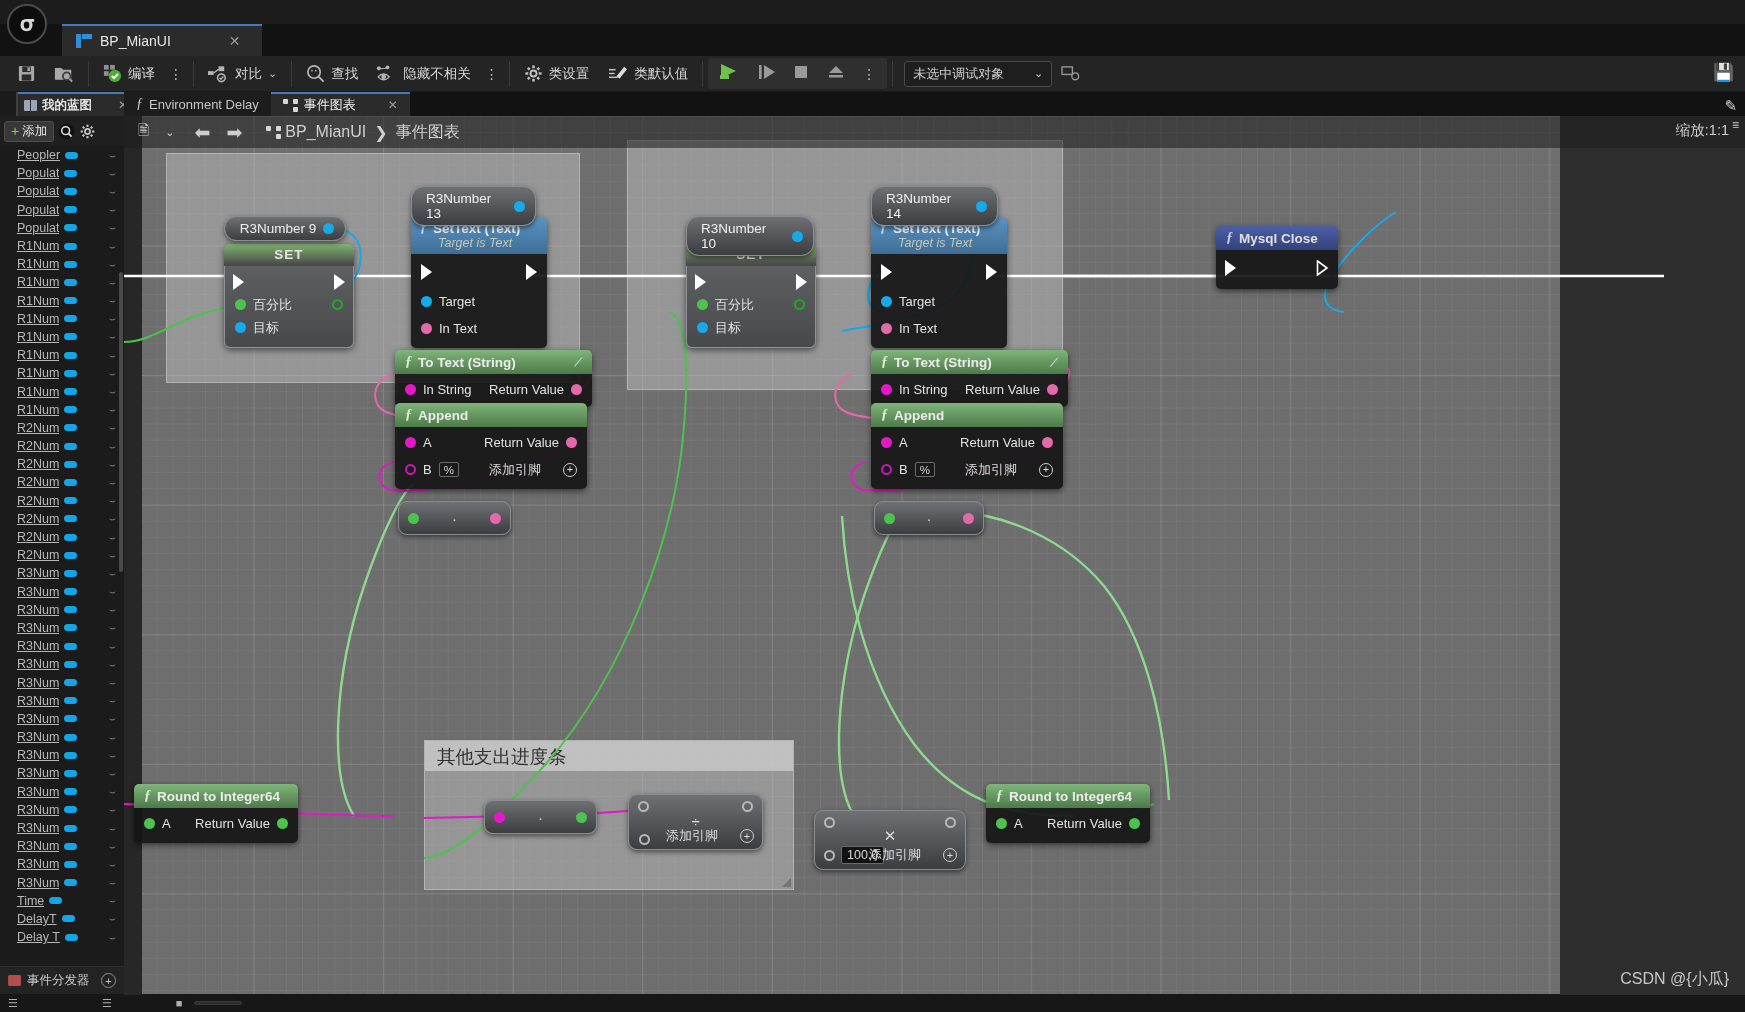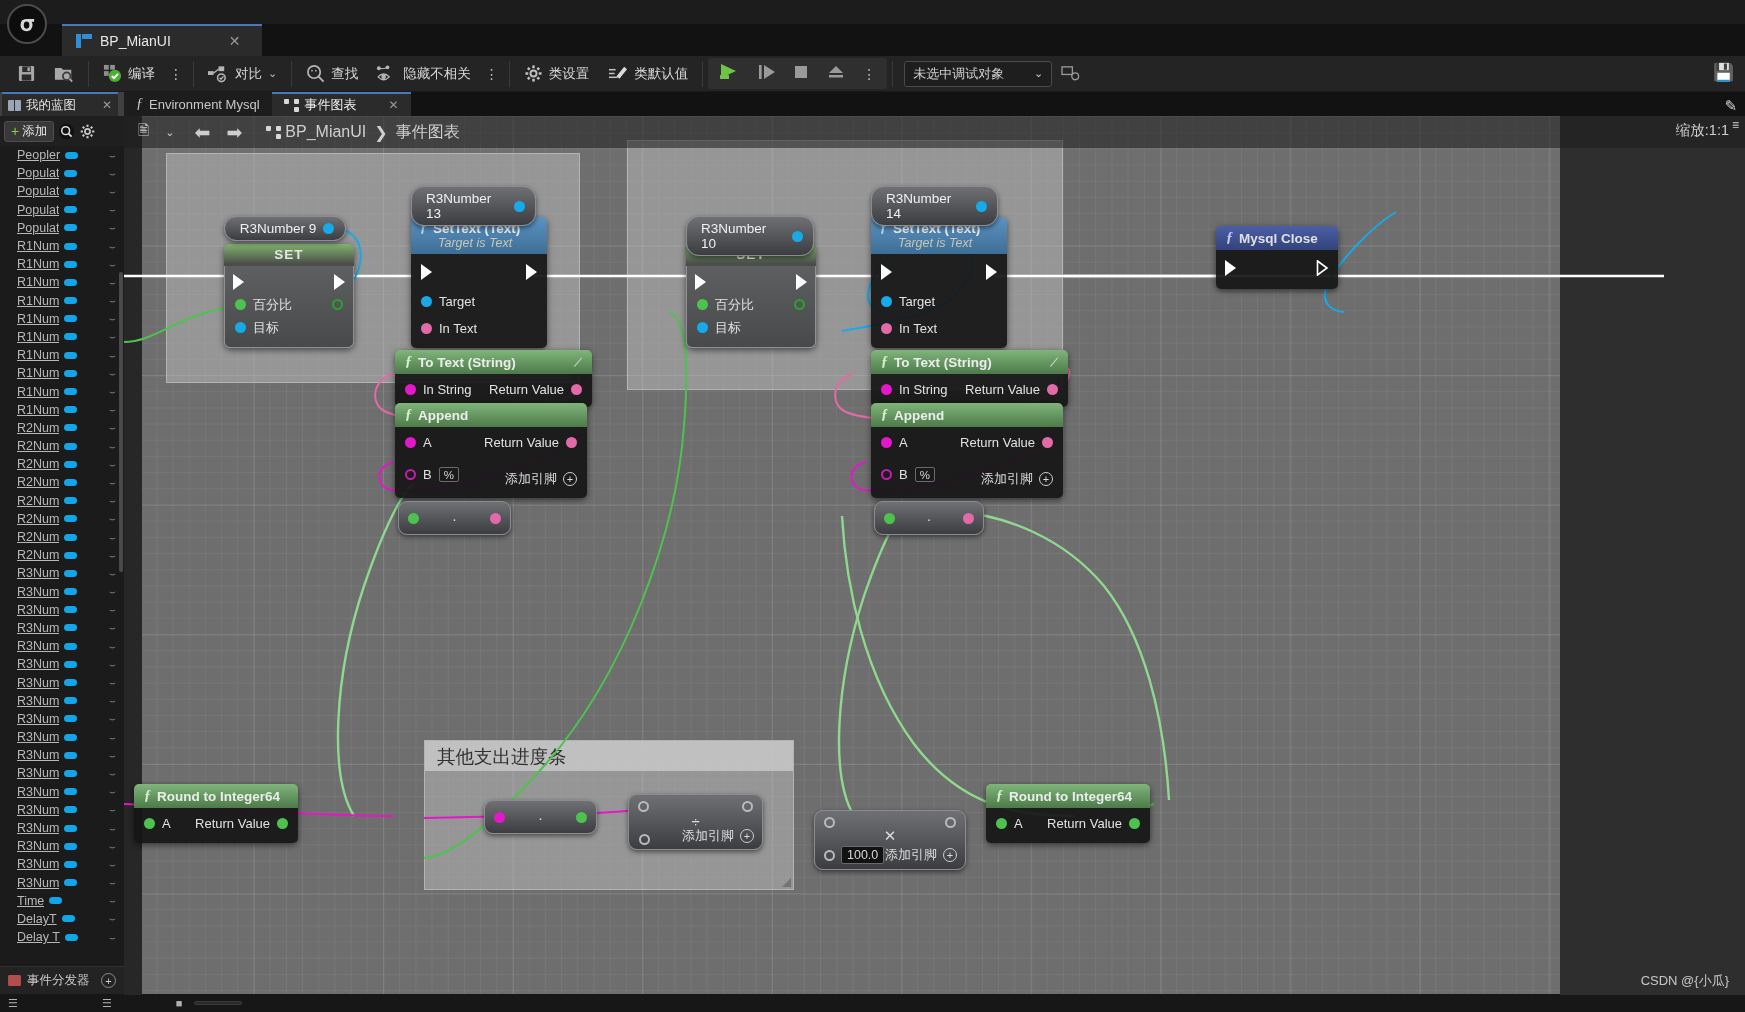--- a/index.html
+++ b/index.html
@@ -77,22 +77,23 @@
     height: 26px; padding: 0 8px; min-width: 148px; font-size: 13px; color: #d0d0d0;
     cursor: default;
   }
 
   
   .left-panel {
     position: absolute; left: 0; top: 92px; width: 124px; height: 920px;
     background: #1b1b1b;
   }
   .panel-tabbar {
-    position: absolute; left: 0; top: 0; width: 124px; height: 24px;
+    position: absolute; left: 16px; top: 0; width: 124px; height: 24px;
     background: #404040;
+    font-weight: bold;
   }
   .panel-tab {
     position: absolute; left: 2px; top: 0; height: 24px;
     background: #2b2b2b; border-top: 2px solid #4a79b8;
     display: flex; align-items: center; gap: 5px; padding: 0 6px;
     width: 116px;
   }
   .panel-tab .pt-label { font-size: 12.5px; color: #e4e4e4; white-space: nowrap; }
   .panel-tab .pt-x { margin-left: auto; color: #9a9a9a; font-size: 12px; cursor: pointer; }
   .book-icon { width: 13px; height: 11px; background: #9aa6b5; border-radius: 1px; position: relative; flex: none; }
@@ -281,42 +282,42 @@
   .set-body {
     background: linear-gradient(180deg,#5d5f61 0%, #47494b 100%);
     border: 1px solid #8f9194; border-top: 0; border-radius: 0 0 6px 6px; padding: 4px 0 8px;
   }
 
   
   .mysql-node { position:absolute; z-index:4; border-radius:6px; box-shadow:0 2px 6px rgba(0,0,0,.55); }
 
   
   .addpin {
-    display:flex; align-items:center; gap:6px; margin-left:auto; font-size:13px; color:#dcdcdc;margin-top:10px;
+    display:flex; align-items:center; gap:22px; margin-left:auto; font-size:13px; color:#dcdcdc;
   }
   .addpin .circ {
     width:14px; height:14px; border-radius:50%; border:1.5px solid #cfcfcf;
     display:flex; align-items:center; justify-content:center; font-size:11px; line-height:1;
   }
   .pct-field {
     background:#1a1a1a; border:1px solid #6a6a6a; border-radius:2px;
     padding:0 4px; font-size:11.5px; color:#d4d4d4; height:15px; line-height:14px;
   }
   .num-field {
     background:#121212; border:1px solid #6a6a6a; border-radius:2px;
     padding:1px 5px; font-size:12.5px; color:#d8d8d8;
   }
 
   
   .watermark {
     position:absolute; right:40px; bottom:70px; font-size:57px; color:rgba(255,255,255,0.30);
     font-family:"DejaVu Sans","Liberation Sans",sans-serif; z-index:2; white-space:nowrap;
   }
   .csdn {
-    position:absolute; right:16px; bottom:22px; font-size:13px; color:rgba(255,255,255,0.72);
+    position:absolute; right:16px; bottom:22px; font-size:16px; color:rgba(255,255,255,0.72);
     z-index:5; white-space:nowrap;
   }
 
   
   .statusbar {
     position:absolute; left:0; bottom:0; width:1745px; height:18px;
     background:#171717; display:flex; align-items:center; gap:12px; padding-left:8px;
     font-size:11px; color:#9a9a9a;
   }
   .status-chip { background:#2a2a2a; border:1px solid #3a3a3a; border-radius:2px; padding:1px 40px 1px 6px; }
@@ -737,21 +738,21 @@
         <rect x="0" y="0" width="14" height="12" rx="1.5" fill="#b34e4e"></rect>
       </svg>
       <span>事件分发器</span>
       <span class="disp-plus">+</span>
     </div>
   </div>
 
   <div class="graph-tabbar">
     <div class="g-tab">
       <span class="fx-icon">ƒ</span>
-      <span>Environment Mysql</span>
+      <span>Environment Delay</span>
     </div>
     <div class="g-tab active">
       <span class="graph-icon">
           <i></i>
           <i></i>
           <i></i>
         </span>
       <span>事件图表</span>
       <span class="g-x">✕</span>
     </div>

